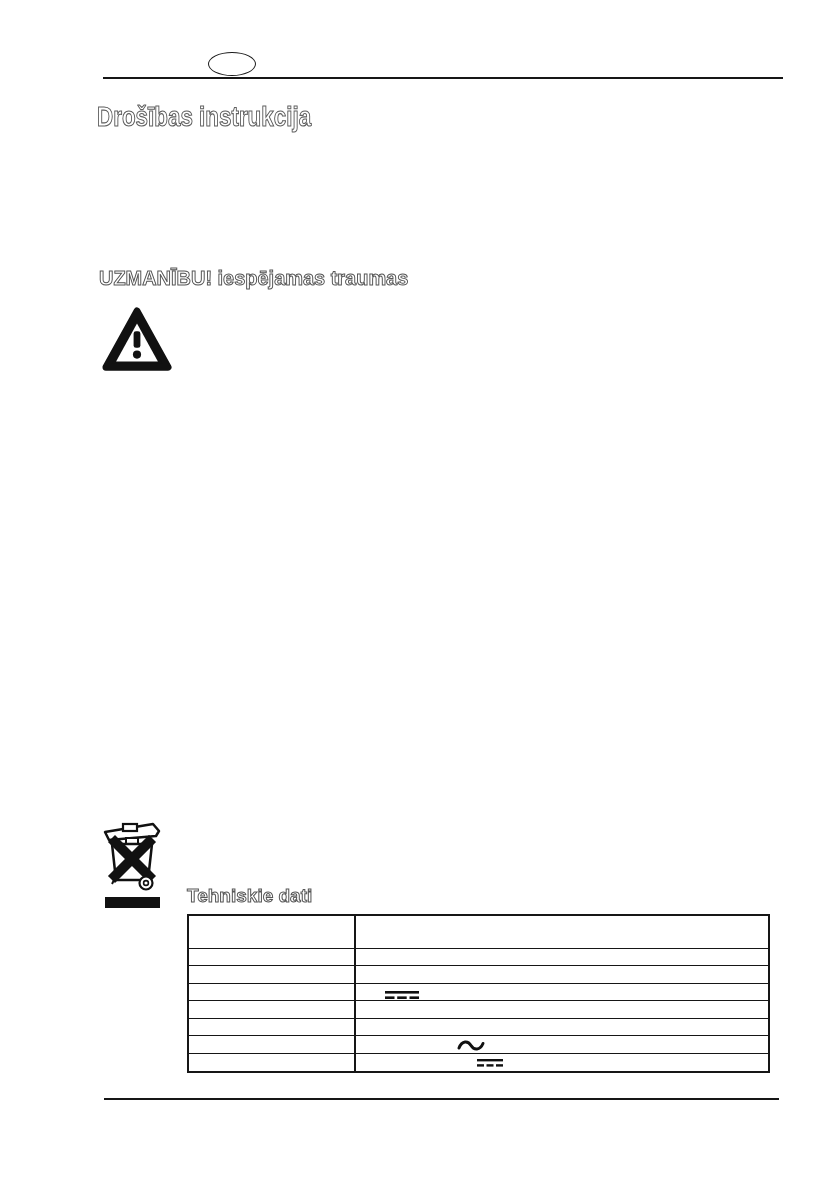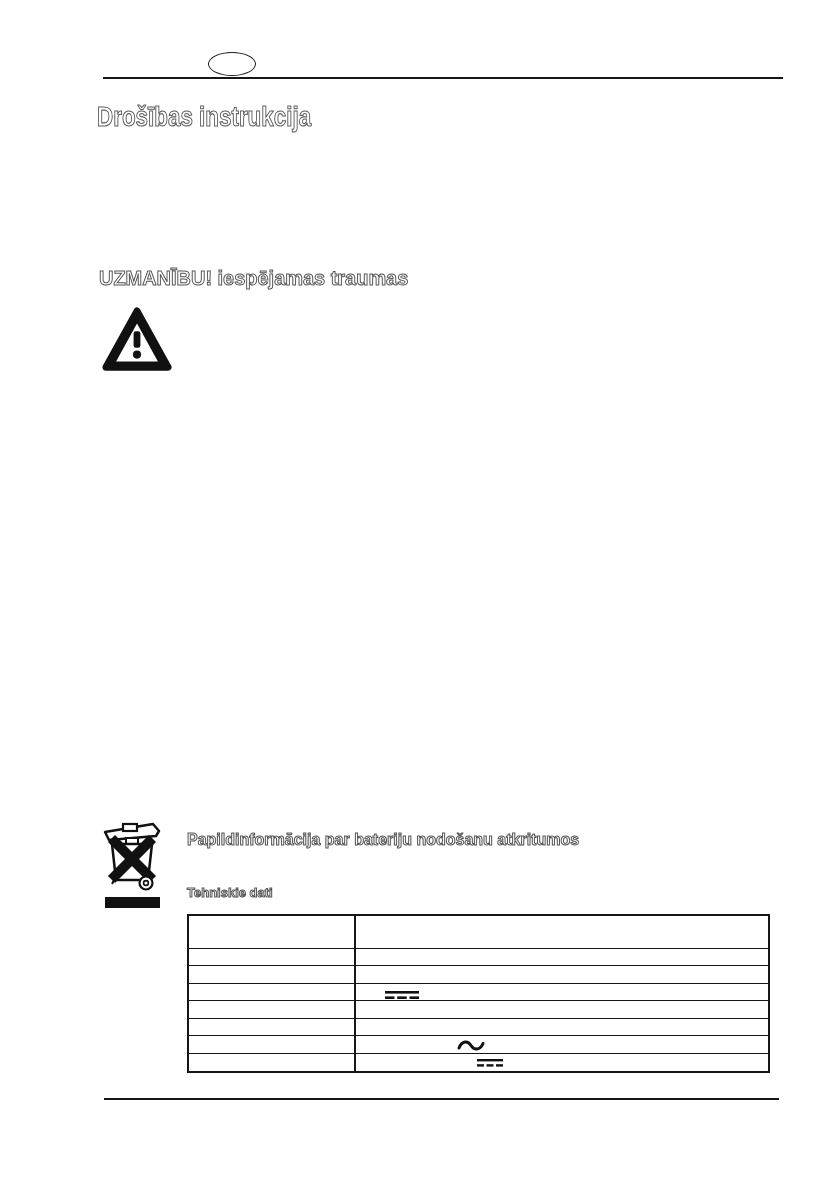--- a/index.html
+++ b/index.html
@@ -17,21 +17,21 @@
   .outline{
     color:#ffffff;
     -webkit-text-stroke:1px #575757;
     text-shadow:0 0 0.5px #6a6a6a;
     font-weight:bold;margin:0;position:absolute;white-space:nowrap;line-height:1;
   }
   .title{left:97px;top:103px;font-size:28px;transform:scaleX(0.80);transform-origin:left top;-webkit-text-stroke:1.1px #616161;}
   .caution-heading{left:99px;top:267px;font-size:21px;transform:scaleX(0.95);transform-origin:left top;}
   .warning-line{left:190px;top:770px;font-size:15px;}
   .battery-line{left:187px;top:832px;font-size:16px;}
-  .tech-heading{left:187px;top:886px;font-size:13px;}
+  .tech-heading{left:187px;top:886px;font-size:19px;}
   .warning-triangle{position:absolute;left:102px;top:306px;}
   .weee-icon{position:absolute;left:101px;top:818px;}
   .weee-bar{position:absolute;left:105px;top:897px;width:55px;height:11px;background:#111;}
   .data-table{
     position:absolute;left:187px;top:914px;width:583px;
     border:2px solid #161616;box-sizing:border-box;background:#fff;
   }
   .t-row{position:relative;height:17.6px;box-sizing:border-box;border-top:1.6px solid #161616;}
   .t-row.header{height:31.5px;border-top:none;}
   .col-divider{position:absolute;left:165px;top:0;bottom:0;width:1.8px;background:#161616;}
@@ -72,21 +72,20 @@
       <rect x="2" y="36" width="58" height="10" transform="rotate(45 31 41)"></rect>
       <rect x="2" y="36" width="58" height="10" transform="rotate(-45 31 41)"></rect>
     </g>
 
     <circle cx="45" cy="65" r="6.5" fill="#ffffff" stroke="#111" stroke-width="2.2"></circle>
     <circle cx="45" cy="65" r="2.4" fill="none" stroke="#111" stroke-width="1.6"></circle>
     <path d="M13 62 L11 66" stroke="#111" stroke-width="2"></path>
   </svg>
   <div class="weee-bar"></div>
 
-  <p class="outline battery-line">Papildinformācija par bateriju nodošanu atkritumos</p>
 
   <h3 class="outline tech-heading">Tehniskie dati</h3>
 
   <div class="data-table">
     <div class="col-divider"></div>
     <div class="t-row header"></div>
     <div class="t-row"></div>
     <div class="t-row"></div>
     <div class="t-row">
       <svg class="sym sym-dc1" width="34" height="8" viewBox="0 0 34 8">

